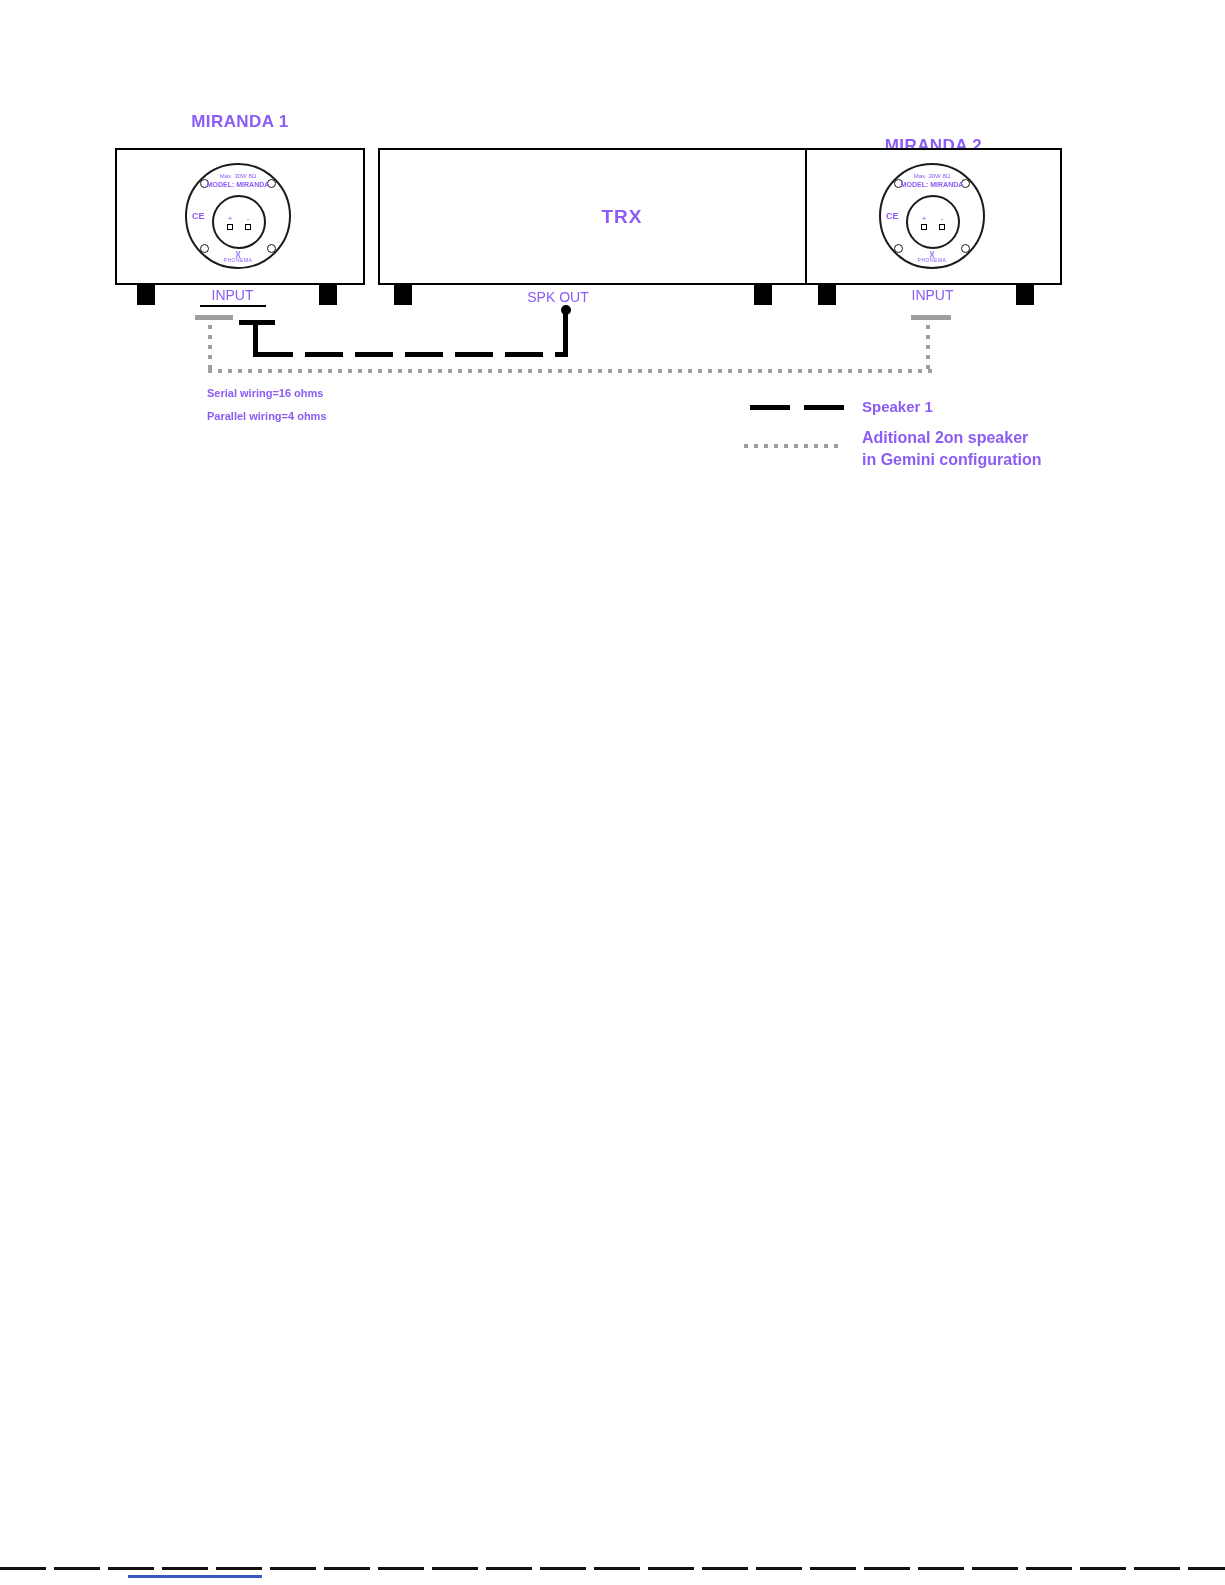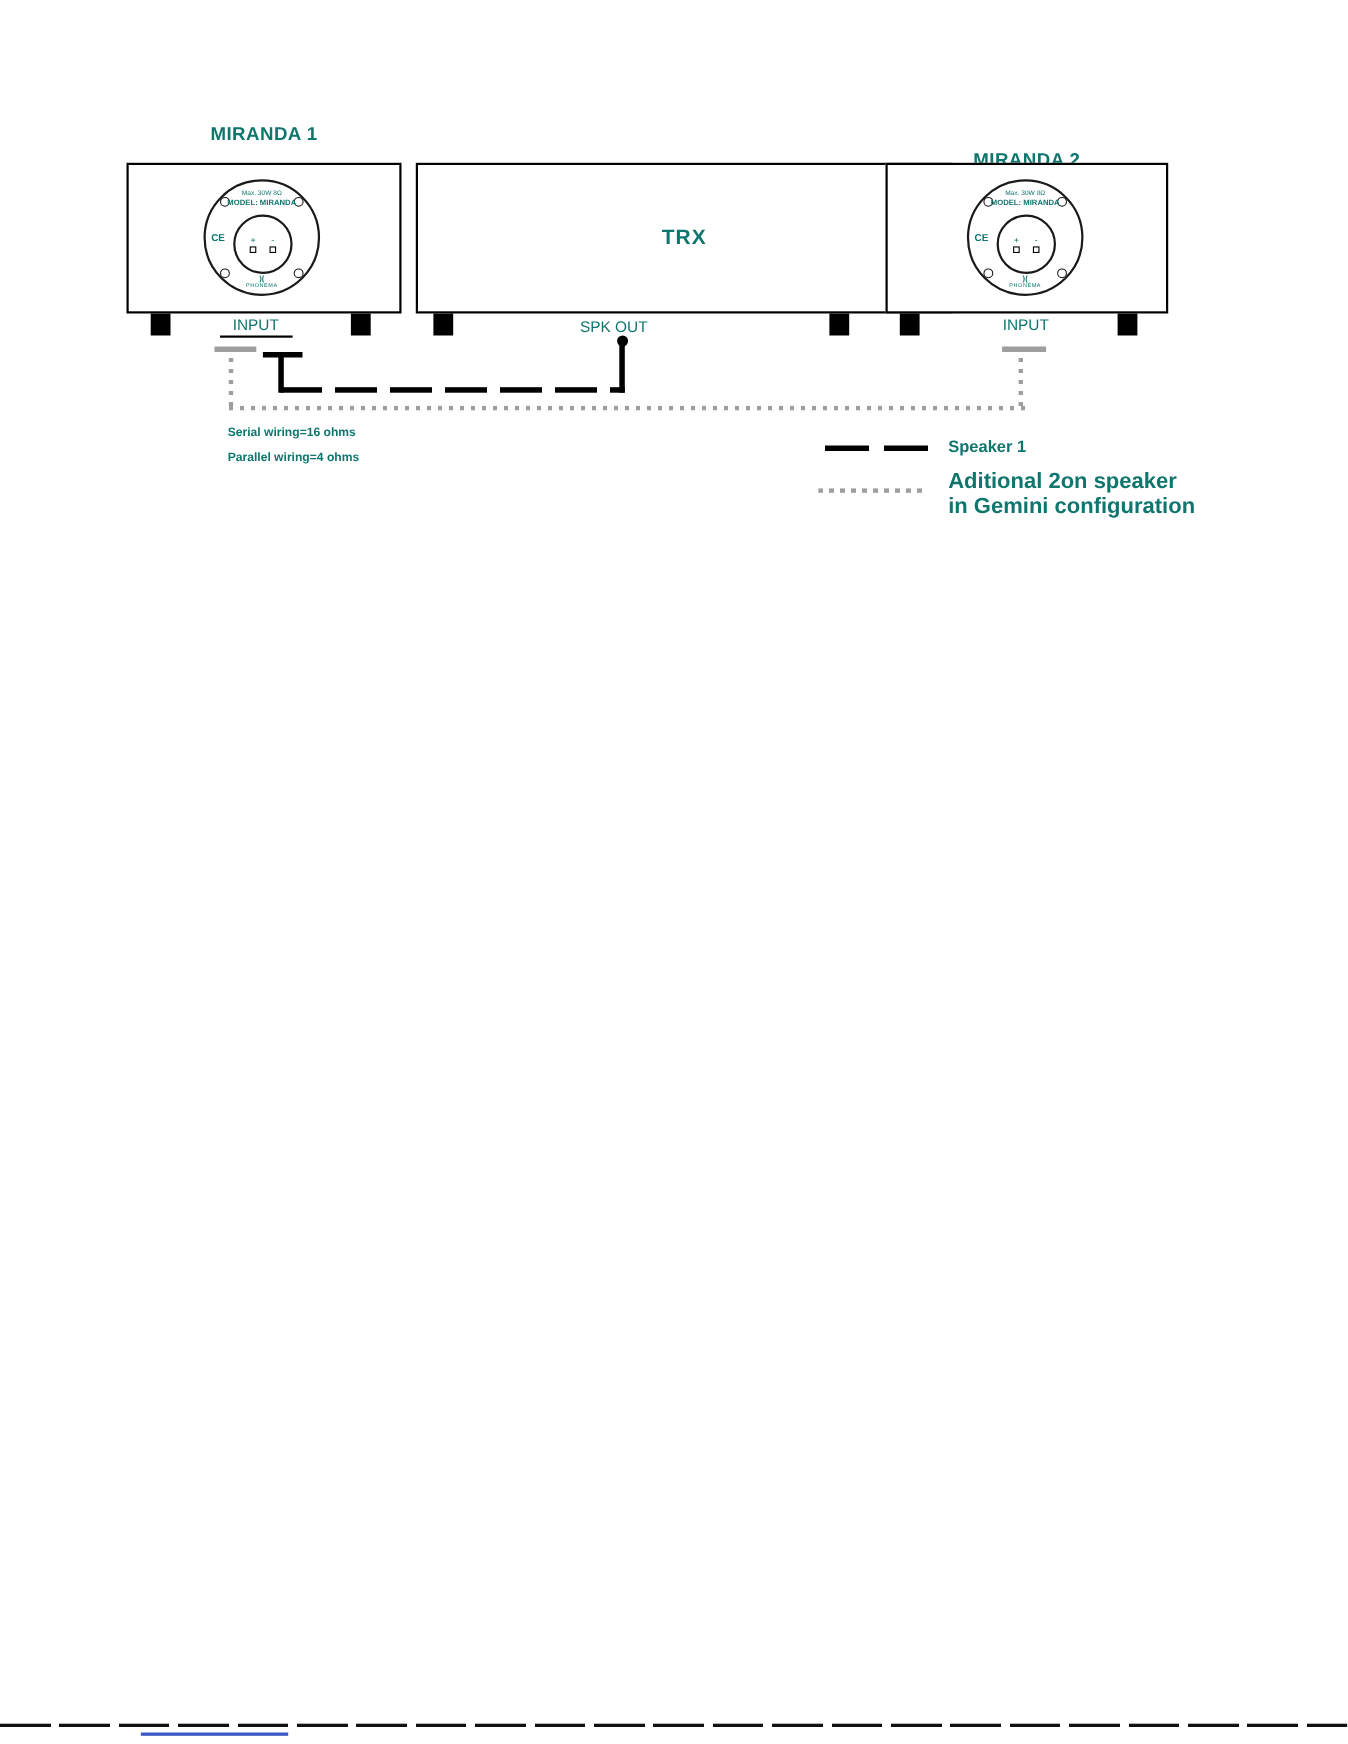--- a/index.html
+++ b/index.html
@@ -3,21 +3,21 @@
 <meta charset="utf-8">
 <style>
   * { box-sizing: border-box; margin: 0; padding: 0; }
   html, body { background: #ffffff; }
   .page {
     position: relative;
     width: 1225px;
     height: 1585px;
     background: #ffffff;
     font-family: "Liberation Sans", sans-serif;
-    color: #0f766e;
+    color: #8b5cf6;
     overflow: hidden;
   }
   .title {
     position: absolute;
     font-size: 17px;
     font-weight: bold;
     text-align: center;
     letter-spacing: .4px;
   }
   .t1 { left: 115px; top: 112px; width: 250px; }
@@ -80,21 +80,21 @@
   .gw-vert-r    { left: 926px; top: 325px; width: 4px; height: 48px; }
   .gw-seg-r     { left: 911px; top: 315px; width: 40px; height: 5px; }
 
   
   .notes { position: absolute; left: 207px; top: 382px; font-size: 11px; font-weight: bold; line-height: 23px; }
   .legend-dash { position: absolute; left: 750px; top: 405px; width: 96px; height: 5px;
                  background: repeating-linear-gradient(90deg, #000 0 40px, transparent 40px 54px); }
   .legend-dots { position: absolute; left: 744px; top: 444px; width: 98px; height: 4px;
                  background: repeating-linear-gradient(90deg, #9e9e9e 0 4px, transparent 4px 10px); }
   .legend-text-1 { position: absolute; left: 862px; top: 398px; font-size: 15px; font-weight: bold; }
-  .legend-text-2 { position: absolute; left: 862px; top: 427px; font-size: 20px; font-weight: bold; line-height: 22px; }
+  .legend-text-2 { position: absolute; left: 862px; top: 427px; font-size: 16px; font-weight: bold; line-height: 22px; }
 
   
   .page-edge { position: absolute; left: 0; top: 1567px; width: 1225px; height: 3px;
                background: repeating-linear-gradient(90deg, #111 0 46px, transparent 46px 54px); }
   .footer-blue { position: absolute; left: 128px; top: 1575px; width: 134px; height: 3px; background: #3b57c4; }
 </style>
 </head>
 <body>
 
 <div class="page">

